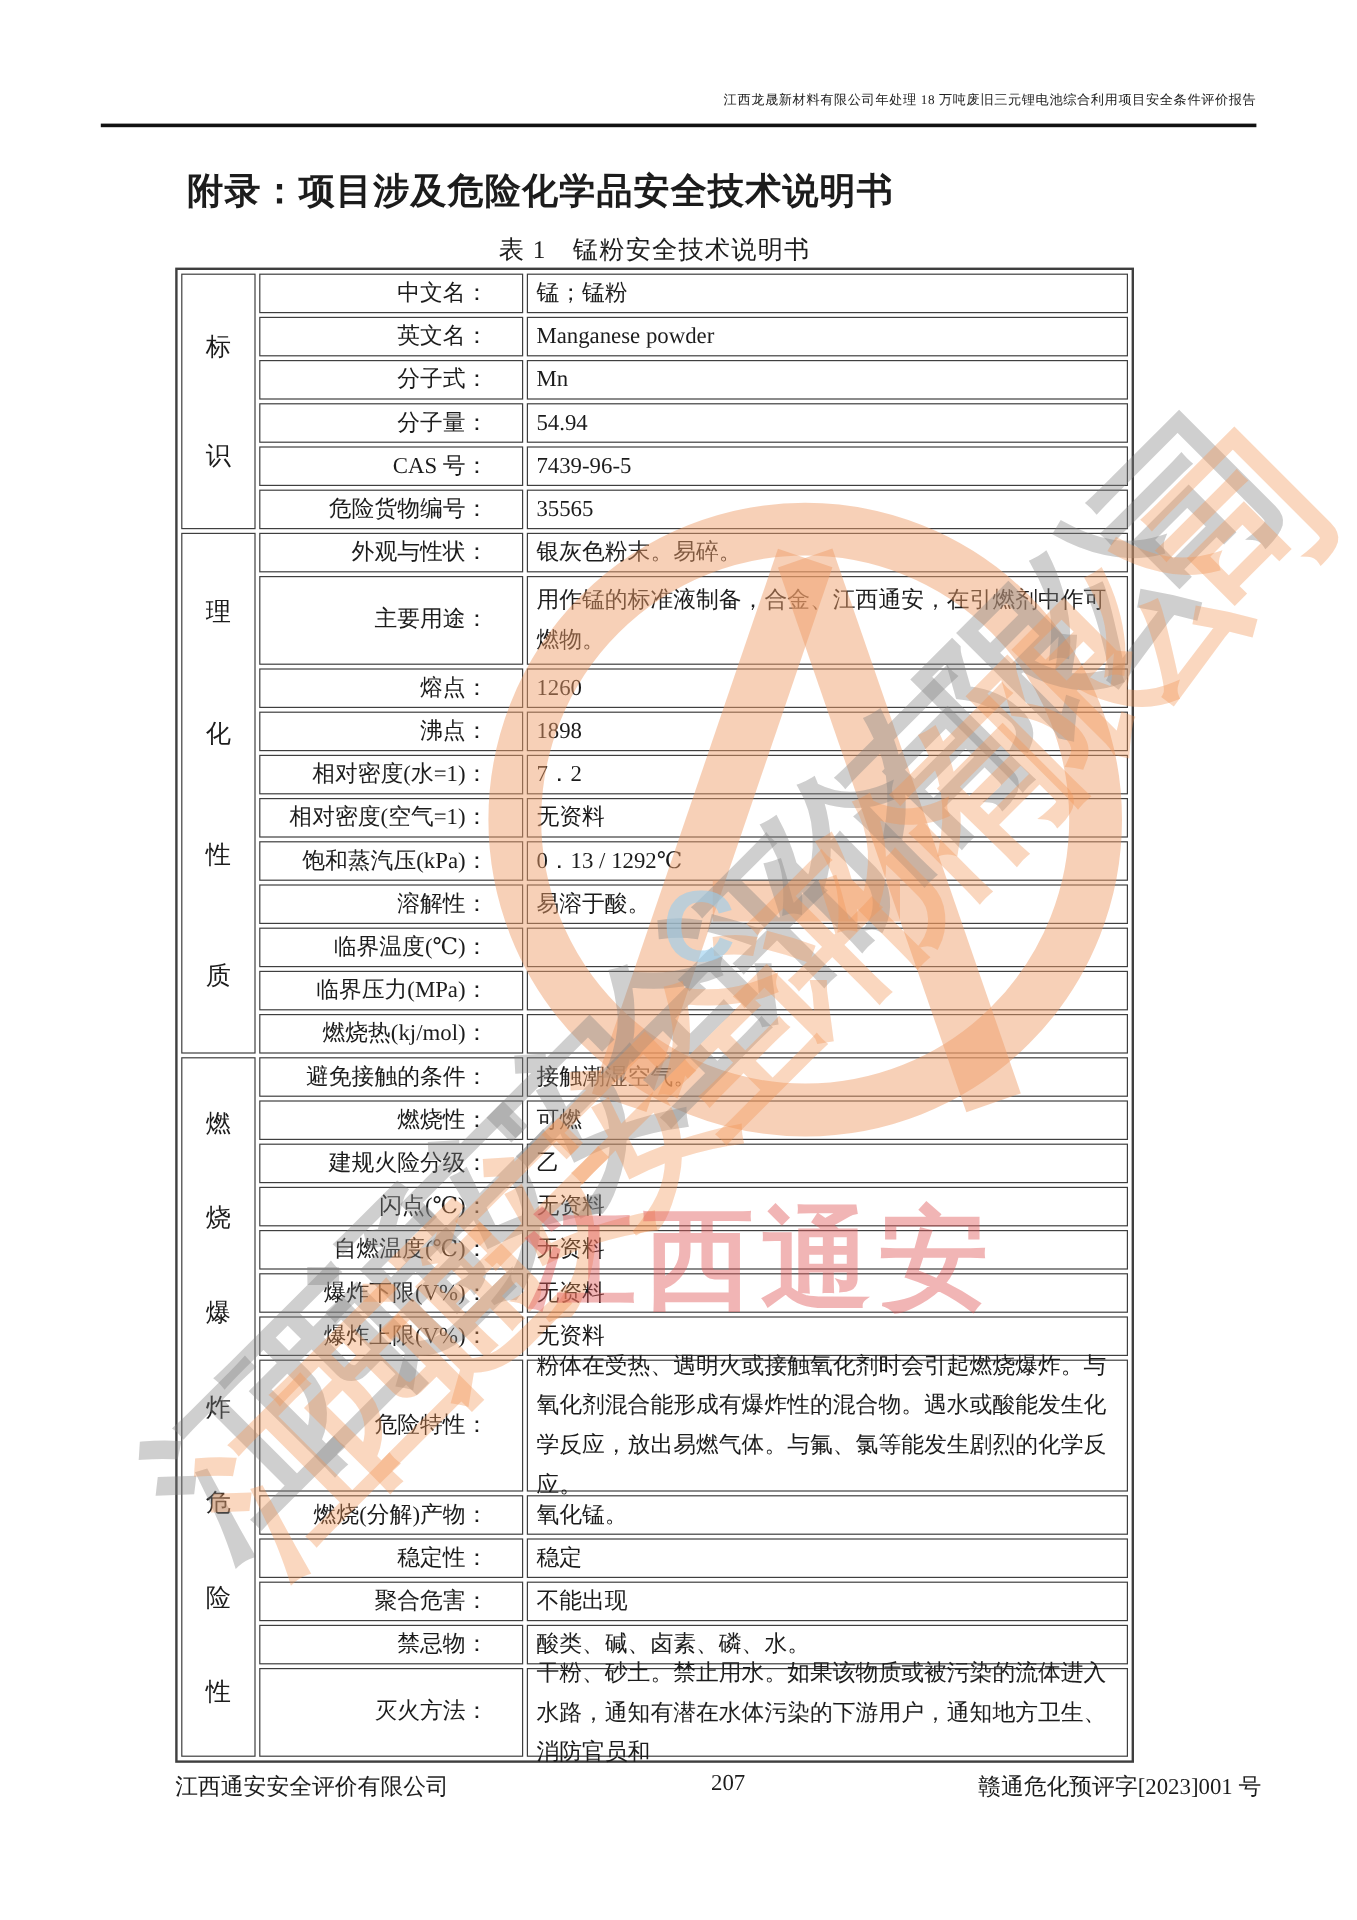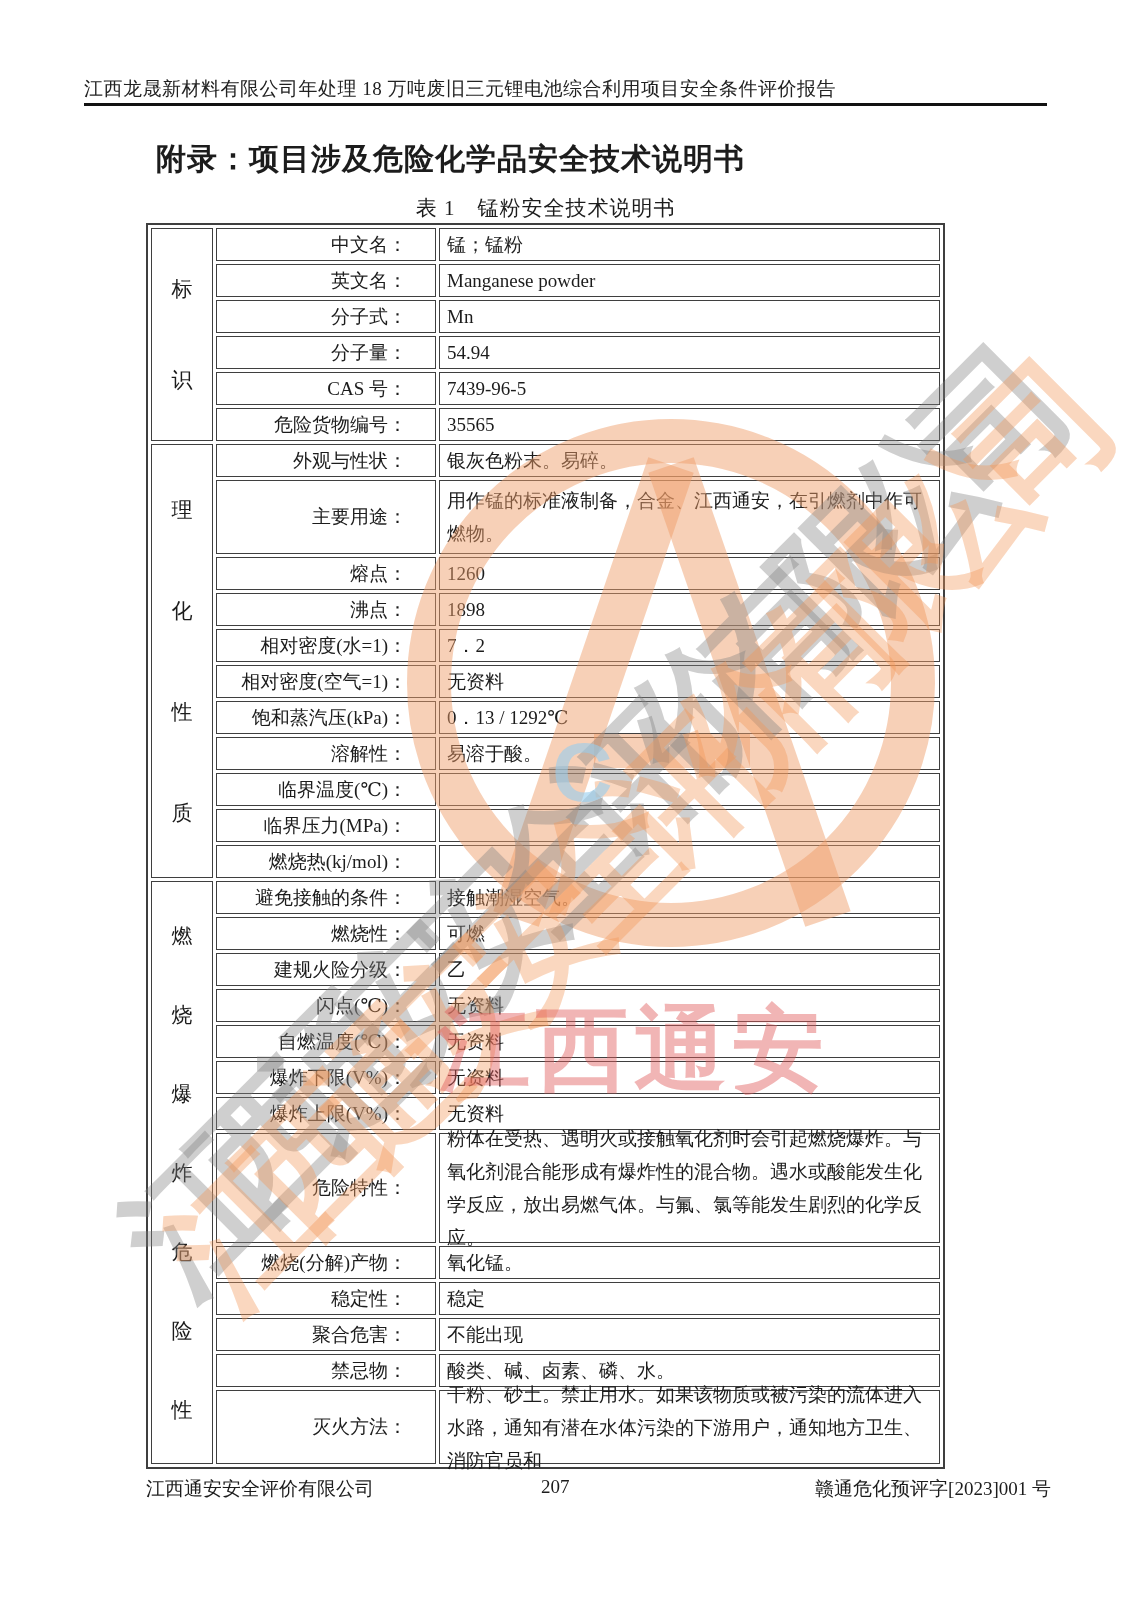--- a/index.html
+++ b/index.html
@@ -4,21 +4,21 @@
 <style>
   html,body{margin:0;padding:0;background:#888;}
   .page{
     position:relative; width:1131px; height:1600px; margin:0 auto;
     background:#ffffff; overflow:hidden;
     font-family:"Liberation Serif","DejaVu Serif",serif; color:#1c1c1c;
   }
   
   .report-header{
     position:absolute; top:76px; left:84px; width:963px;
-    text-align:left; font-size:19px; letter-spacing:.5px; color:#222;
+    text-align:right; font-size:11px; letter-spacing:.5px; color:#222;
   }
   .header-rule{position:absolute; top:103px; left:84px; width:963px; height:3px; background:#121212;}
   .appendix-title{position:absolute; top:139px; left:156px; font-size:30px; font-weight:bold; letter-spacing:1px;}
   .table-caption{position:absolute; top:194px; left:146px; width:799px; text-align:center; font-size:21px; letter-spacing:1px;}
   
   .msds-table{
     position:absolute; top:223px; left:146px; width:799px;
     box-sizing:border-box; border:2px solid #3f3f3f; padding:3px;
     display:flex; flex-direction:column; gap:3px; background:transparent;
   }
@@ -38,21 +38,21 @@
   .cell-value{
     flex:1; display:flex; align-items:center;
     padding:0 7px; font-size:19px; line-height:33px;
   }
   .row.l1 .cell{height:33px;}
   .row.l2 .cell{height:74px;}
   .row.l3 .cell{height:110px;}
   
   .page-footer{position:absolute; top:1476px; left:146px; width:917px; height:26px; font-size:19px;}
   .footer-company{position:absolute; left:0; top:0;}
-  .footer-page{position:absolute; left:395px; top:0; width:80px; text-align:left;}
+  .footer-page{position:absolute; left:395px; top:0; width:80px; text-align:right;}
   .footer-doc{position:absolute; right:12px; top:0;}
   
   .watermark{position:absolute; inset:0; pointer-events:none; z-index:5;}
   .wm-diag{
     position:absolute; white-space:nowrap;
     font-family:"Liberation Sans","DejaVu Sans",sans-serif; font-weight:bold;
     font-size:142px; line-height:142px; height:142px; letter-spacing:-40px;
     transform:rotate(-45deg); transform-origin:0 50%;
   }
   .wm-diag.gray{left:150px; top:1194px; color:rgba(128,128,128,0.38);}

